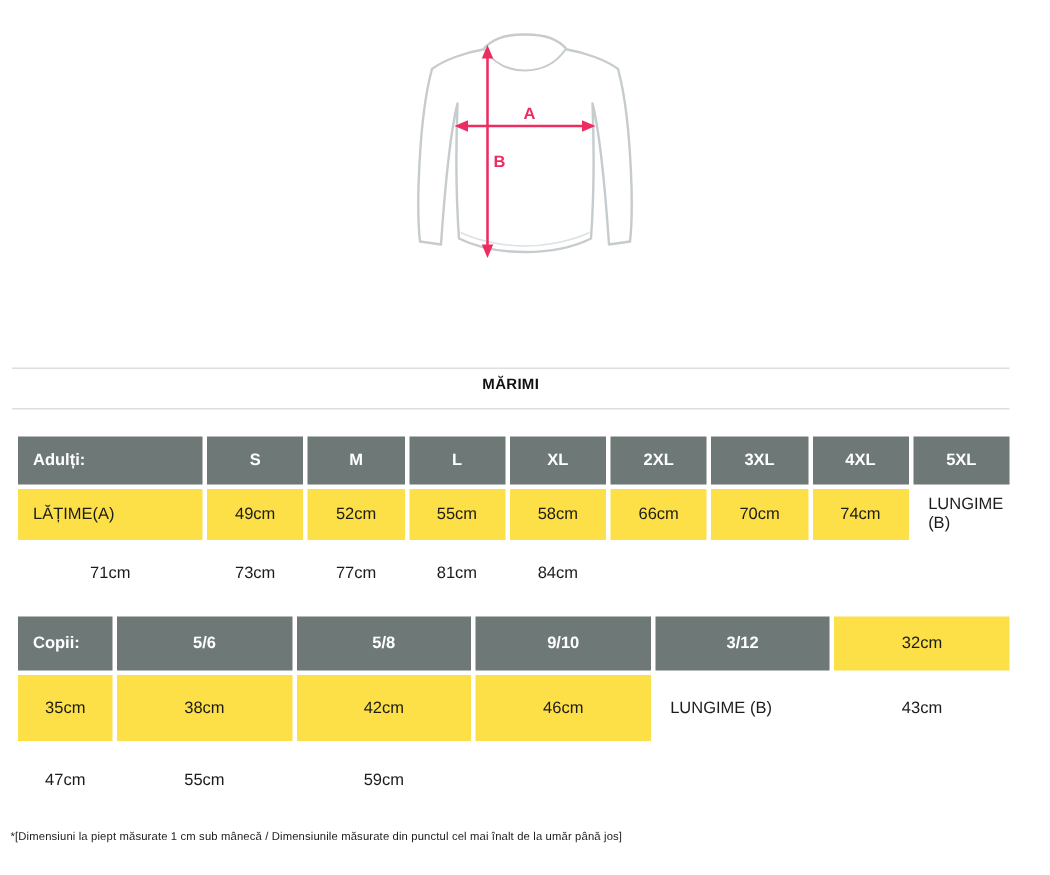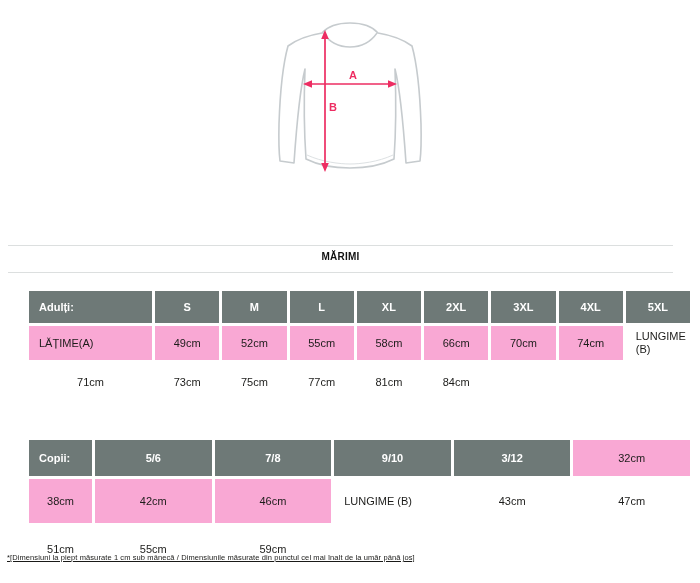--- a/index.html
+++ b/index.html
@@ -20,37 +20,37 @@
   .rule { position:absolute; left:8px; width:665px; height:1px; background:#dcdfdf; }
   .rule-top { top:245px; }
   .rule-bottom { top:272px; }
   .section-title {
     position:absolute; left:8px; top:251px; width:665px;
     text-align:center; font-size:10px; font-weight:bold; color:#111;
     letter-spacing:0.2px;
   }
 
   
-  .grid { position:absolute; left:29px; width:661px; display:grid; gap:3px; }
+  .grid { position:absolute; left:12px; width:661px; display:grid; gap:3px; }
   .grid-adults { top:291px; grid-template-columns:123px repeat(8, 1fr); grid-template-rows:32px 34px 38px; }
-  .grid-children { top:411px; grid-template-columns:63px repeat(5, 1fr); grid-template-rows:36px 44px 46px;margin-top:29px; }
+  .grid-children { top:411px; grid-template-columns:63px repeat(5, 1fr); grid-template-rows:36px 44px 46px; }
 
   .cell {
     display:flex; align-items:center; justify-content:center;
     font-size:11px; line-height:1.15; text-align:center;
   }
   .hdr { background:#6e7977; color:#ffffff; font-weight:bold; }
   .hdr-label { justify-content:flex-start; text-align:left; padding-left:10px; }
-  .gray { background:#f9a8d4; }
+  .gray { background:#fde047; }
   .row-label { justify-content:flex-start; text-align:left; padding-left:10px; }
 
   
   .footnote {
     position:absolute; left:7px; top:553px;
-    font-size:7.5px; color:#1a1a18; letter-spacing:0.1px;text-decoration:underline;
+    font-size:7.5px; color:#1a1a18; letter-spacing:0.1px;
   }
 </style>
 </head>
 <body>
 
 <div class="page">
 
   <div class="shirt-wrap">
     <svg width="184" height="166" viewBox="0 0 184 166">
       <g transform="translate(2,3)">
@@ -114,41 +114,40 @@
     <div class="cell gray">52cm</div>
     <div class="cell gray">55cm</div>
     <div class="cell gray">58cm</div>
     <div class="cell gray">66cm</div>
     <div class="cell gray">70cm</div>
     <div class="cell gray">74cm</div>
 
     <div class="cell row-label">LUNGIME (B)</div>
     <div class="cell">71cm</div>
     <div class="cell">73cm</div>
-    <div class="cell">75cm</div>
     <div class="cell">77cm</div>
     <div class="cell">81cm</div>
     <div class="cell">84cm</div>
   </div>
 
   <div class="grid grid-children">
     <div class="cell hdr hdr-label">Copii:</div>
     <div class="cell hdr">5/6</div>
-    <div class="cell hdr">7/8</div>
+    <div class="cell hdr">5/8</div>
     <div class="cell hdr">9/10</div>
     <div class="cell hdr">3/12</div>
 
     <div class="cell gray">32cm</div>
+    <div class="cell gray">35cm</div>
     <div class="cell gray">38cm</div>
     <div class="cell gray">42cm</div>
     <div class="cell gray">46cm</div>
 
     <div class="cell row-label">LUNGIME (B)</div>
     <div class="cell">43cm</div>
     <div class="cell">47cm</div>
-    <div class="cell">51cm</div>
     <div class="cell">55cm</div>
     <div class="cell">59cm</div>
   </div>
 
   <div class="footnote">*[Dimensiuni la piept măsurate 1 cm sub mânecă / Dimensiunile măsurate din punctul cel mai înalt de la umăr până jos]</div>
 
 </div>
 
 </body></html>

